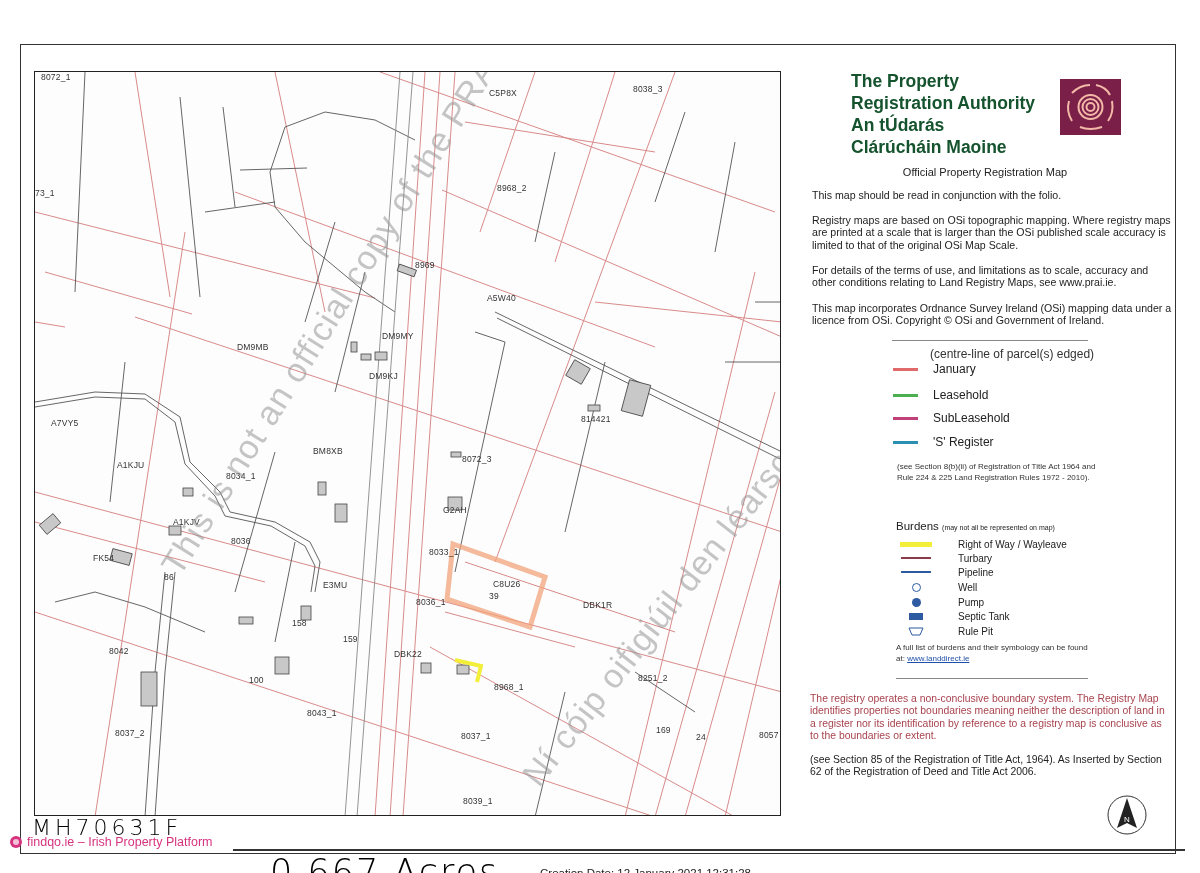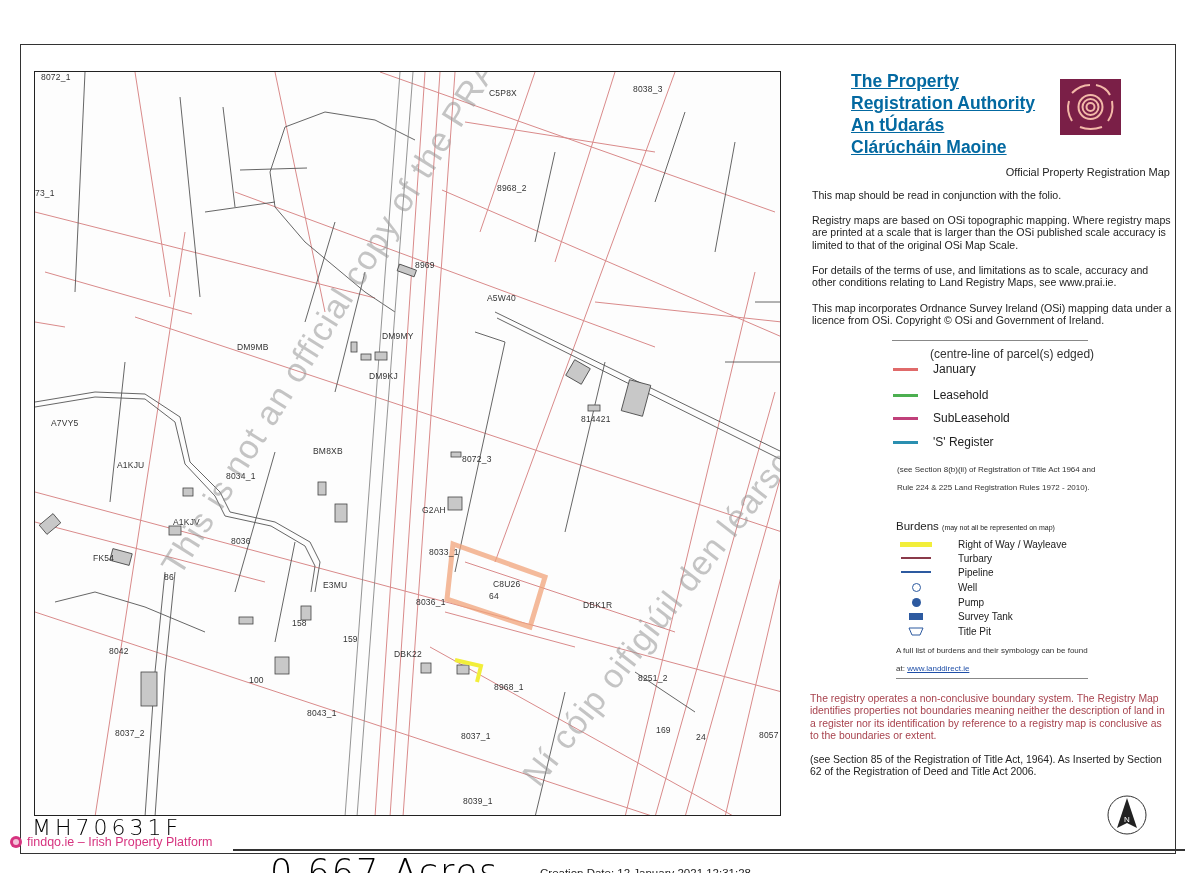--- a/index.html
+++ b/index.html
@@ -10,30 +10,30 @@
   .map-frame { position:absolute; left:34px; top:71px; width:747px; height:745px;
                border:1.5px solid #222; box-sizing:border-box; overflow:hidden;
                background-color:#fdfdfd;
                background-image: radial-gradient(#d9d9d9 0.6px, transparent 0.7px);
                background-size:6px 6px; }
   .map-svg { position:absolute; left:0; top:0; width:747px; height:745px; }
   .plabel { position:absolute; font-size:8.5px; color:#333; letter-spacing:0.2px; white-space:nowrap; }
   .watermark { position:absolute; font-size:34px; color:rgba(150,150,150,0.55);
                white-space:nowrap; transform-origin:left center; letter-spacing:1px; }
   .title-block { position:absolute; left:851px; top:70px; font-weight:bold; font-size:17.5px;
-                 line-height:22px; color:#0369a1;text-decoration:underline; }
+                 line-height:22px; color:#14532d; }
   .logo { position:absolute; left:1060px; top:79px; width:61px; height:56px; background:#7a1f47; }
-  .subtitle { position:absolute; left:800px; top:166px; width:370px; text-align:right; font-size:11px; }
+  .subtitle { position:absolute; left:800px; top:166px; width:370px; text-align:center; font-size:11px; }
   .para { position:absolute; left:812px; width:360px; font-size:10.6px; line-height:12.3px; color:#222; }
   .hr { position:absolute; height:1px; background:#888; }
   .legend-note { position:absolute; left:930px; top:347px; font-size:12px; color:#333; }
   .lg-row { position:absolute; left:893px; height:16px; display:flex; align-items:center; }
   .lg-line { width:25px; height:3px; margin-right:15px; }
   .lg-text { font-size:12px; color:#222; }
-  .small-note { position:absolute; left:897px; font-size:8px; line-height:18px; color:#333; width:200px; }
+  .small-note { position:absolute; left:897px; font-size:8px; line-height:11px; color:#333; width:200px; }
   .burdens-title { position:absolute; left:896px; top:520px; font-size:11.5px; }
   .burdens-title span.sm { font-size:7px; }
   .bd-row { position:absolute; left:896px; height:14px; display:flex; align-items:center; }
   .bd-sym { width:40px; display:flex; justify-content:center; align-items:center; margin-right:22px; }
   .bd-text { font-size:10px; color:#222; }
   .red-para { position:absolute; left:810px; top:693px; width:360px; font-size:10.4px;
               line-height:12.3px; color:#a8434e; }
   .black-para { position:absolute; left:810px; top:754px; width:360px; font-size:10.4px; line-height:12.3px; }
   .north { position:absolute; left:1107px; top:795px; width:40px; height:40px; }
   .creation { position:absolute; left:540px; top:823px; font-size:11.5px; color:#222;margin-top:44px; }
@@ -155,30 +155,30 @@
   <span class="plabel" style="left:452px;top:221px">A5W40</span>
   <span class="plabel" style="left:347px;top:259px">DM9MY</span>
   <span class="plabel" style="left:202px;top:270px">DM9MB</span>
   <span class="plabel" style="left:334px;top:299px">DM9KJ</span>
   <span class="plabel" style="left:546px;top:342px">814421</span>
   <span class="plabel" style="left:16px;top:346px">A7VY5</span>
   <span class="plabel" style="left:278px;top:374px">BM8XB</span>
   <span class="plabel" style="left:427px;top:382px">8072_3</span>
   <span class="plabel" style="left:82px;top:388px">A1KJU</span>
   <span class="plabel" style="left:191px;top:399px">8034_1</span>
-  <span class="plabel" style="left:387px;top:433px">G2AH</span>
+  <span class="plabel" style="left:408px;top:433px">G2AH</span>
   <span class="plabel" style="left:138px;top:445px">A1KJV</span>
   <span class="plabel" style="left:196px;top:464px">8036</span>
   <span class="plabel" style="left:394px;top:475px">8033_1</span>
   <span class="plabel" style="left:58px;top:481px">FK54</span>
   <span class="plabel" style="left:129px;top:500px">86</span>
   <span class="plabel" style="left:458px;top:507px">C8U26</span>
   <span class="plabel" style="left:288px;top:508px">E3MU</span>
   <span class="plabel" style="left:381px;top:525px">8036_1</span>
-  <span class="plabel" style="left:454px;top:519px">64</span>
+  <span class="plabel" style="left:454px;top:519px">39</span>
   <span class="plabel" style="left:548px;top:528px">DBK1R</span>
   <span class="plabel" style="left:257px;top:546px">158</span>
   <span class="plabel" style="left:308px;top:562px">159</span>
   <span class="plabel" style="left:74px;top:574px">8042</span>
   <span class="plabel" style="left:359px;top:577px">DBK22</span>
   <span class="plabel" style="left:214px;top:603px">100</span>
   <span class="plabel" style="left:459px;top:610px">8968_1</span>
   <span class="plabel" style="left:603px;top:601px">8251_2</span>
   <span class="plabel" style="left:272px;top:636px">8043_1</span>
   <span class="plabel" style="left:426px;top:659px">8037_1</span>
@@ -271,29 +271,29 @@
 <div class="bd-row" style="top:595px">
   <div class="bd-sym">
       <div style="width:9px;height:9px;background:#2d5aa0;border-radius:50%"></div>
     </div>
   <span class="bd-text">Pump</span>
 </div>
 <div class="bd-row" style="top:609px">
   <div class="bd-sym">
       <div style="width:14px;height:7px;background:#2d5aa0"></div>
     </div>
-  <span class="bd-text">Survey Tank</span>
+  <span class="bd-text">Septic Tank</span>
 </div>
 <div class="bd-row" style="top:624px">
   <div class="bd-sym">
     <svg width="16" height="9" viewBox="0 0 16 9">
         <path d="M1 1 L15 1 L12 8 L4 8 Z" fill="none" stroke="#2d5aa0" stroke-width="1"></path>
       </svg>
   </div>
-  <span class="bd-text">Title Pit</span>
+  <span class="bd-text">Rule Pit</span>
 </div>
 <div class="small-note" style="top:642px;left:896px;width:200px;">
   <span>A full list of burdens and their symbology can be found at: </span><a class="link">www.landdirect.ie</a>
 </div>
 
 <div class="hr" style="left:896px;top:678px;width:192px;"></div>
 
 <div class="red-para">The registry operates a non-conclusive boundary system. The Registry Map identifies properties not boundaries meaning neither the description of land in a register nor its identification by reference to a registry map is conclusive as to the boundaries or extent.</div>
 <div class="black-para">(see Section 85 of the Registration of Title Act, 1964). As Inserted by Section 62 of the Registration of Deed and Title Act 2006.</div>
 

